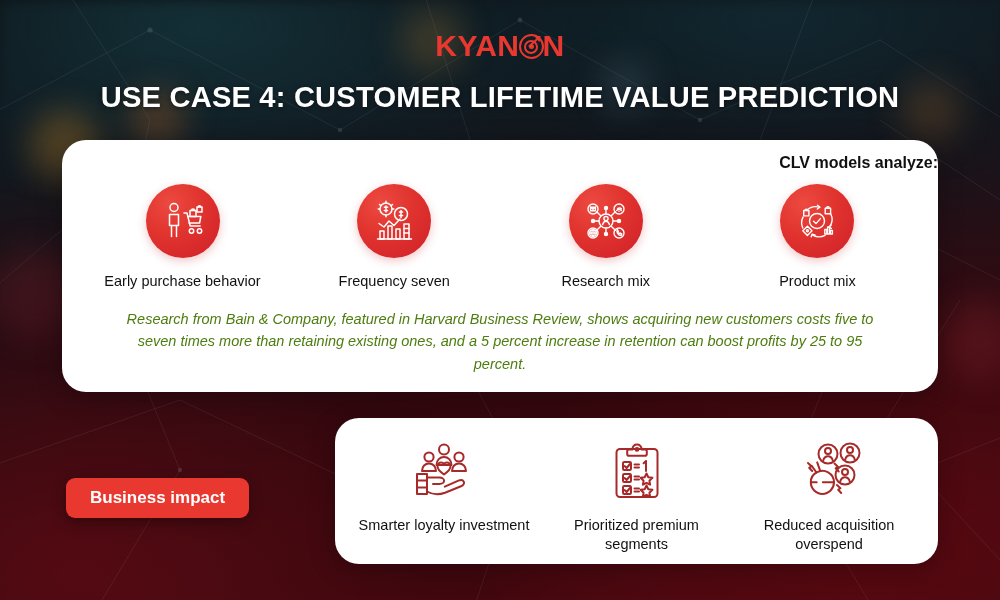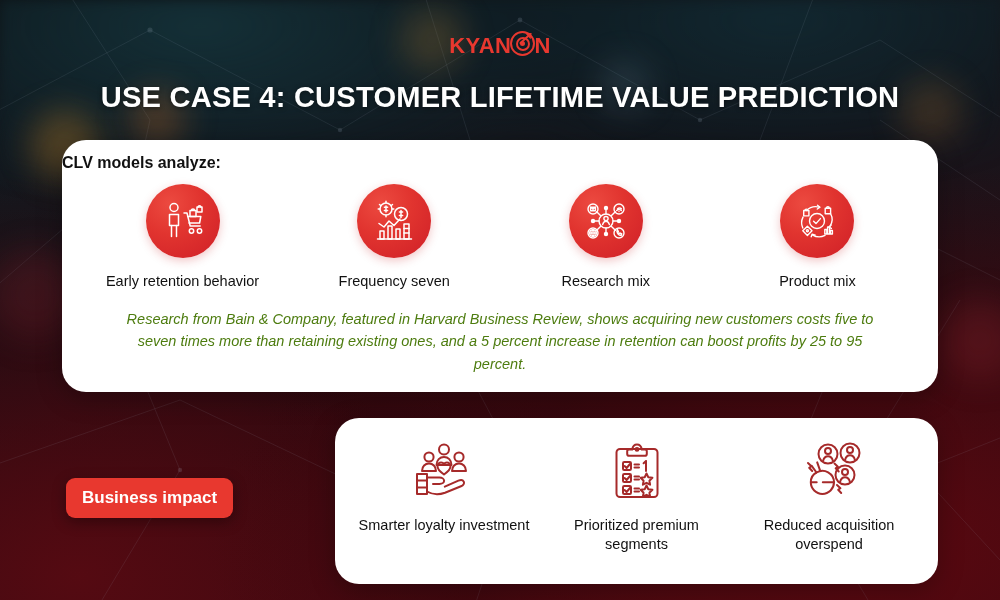--- a/index.html
+++ b/index.html
@@ -28,21 +28,21 @@
   }
   .bg-lines{position:absolute;inset:0;opacity:.5;}
   .bg-blob{position:absolute;border-radius:50%;filter:blur(16px);}
 
   
   .logo-wrap{
     position:absolute;left:0;right:0;top:26px;text-align:center;height:40px;
   }
   .logo-text{
     display:inline-block;position:relative;
-    font-size:22px;font-weight:bold;letter-spacing:.5px;
+    font-size:30px;font-weight:bold;letter-spacing:.5px;
     color:#e8382f;line-height:40px;
     font-family:"Liberation Sans", sans-serif;
   }
   .logo-target{
     display:inline-block;position:relative;width:25px;height:25px;
     vertical-align:-3px;margin:0 -1px;
   }
   .logo-target .ring{position:absolute;border-radius:50%;border:2.4px solid #e8382f;}
   .logo-target .r1{inset:0;}
   .logo-target .r2{inset:5.5px;}
@@ -64,24 +64,24 @@
     text-shadow:0 1px 5px rgba(0,0,0,.45);
     white-space:nowrap;
   }
 
   
   .card{
     position:absolute;background:#ffffff;border-radius:24px;
     box-shadow:0 6px 26px rgba(0,0,0,.28);
   }
   #card-top{left:62px;top:140px;width:876px;height:252px;}
-  #card-bottom{left:335px;top:418px;width:603px;height:166px;}
+  #card-bottom{left:335px;top:418px;width:603px;height:146px;}
 
   .card-heading{
-    position:absolute;left:0;right:0;top:14px;text-align:left;
+    position:absolute;left:0;right:0;top:14px;text-align:right;
     font-size:16px;font-weight:bold;color:#111111;
   }
 
   
   .icon-row{
     position:absolute;left:18px;right:18px;top:44px;
     display:flex;justify-content:space-between;align-items:flex-start;
   }
   .icon-cell{width:205px;text-align:center;}
   .circle{
@@ -97,21 +97,21 @@
   .quote{
     position:absolute;left:52px;right:52px;top:168px;
     text-align:center;font-style:italic;font-size:14.5px;
     line-height:1.55;color:#4d7c0f;
   }
 
   
   .badge{
     position:absolute;left:66px;top:478px;
     background:#e8382f;color:#ffffff;font-size:17px;font-weight:bold;
-    padding:10px 16px;border-radius:9px;
+    padding:10px 24px;border-radius:9px;
     box-shadow:0 4px 14px rgba(0,0,0,.35);
     white-space:nowrap;
   }
 
   
   .icon-row-b{
     position:absolute;left:14px;right:14px;top:18px;
     display:flex;justify-content:space-between;align-items:flex-start;
   }
   .icon-cell-b{width:190px;text-align:center;}
@@ -179,21 +179,21 @@
             <path d="M24 15h3l3.2 13h10"></path>
             <path d="M27.6 18.5h13.2l-1.2 6.5H29"></path>
             <circle cx="31.5" cy="33" r="2.2"></circle>
               <circle cx="39.5" cy="33" r="2.2"></circle>
             <path d="M30 12.5h6v6h-6z"></path>
               <path d="M31.5 12.5c0-2 3-2 3 0"></path>
             <path d="M37 9h5v5h-5z"></path>
               <path d="M38.2 9c0-1.6 2.6-1.6 2.6 0"></path>
           </svg>
         </div>
-        <div class="icon-label">Early retention behavior</div>
+        <div class="icon-label">Early purchase behavior</div>
       </div>
 
       <div class="icon-cell">
         <div class="circle">
           <svg width="46" height="46" viewBox="0 0 46 46" fill="none" stroke="#ffffff" stroke-width="1.5" stroke-linecap="round" stroke-linejoin="round">
             <circle cx="15" cy="11" r="6"></circle>
             <path d="M15 8v6M13.4 9.2h3.2M13.4 12.6h3.2"></path>
             <path d="M15 3.2v1.6M21.5 6.5l-1.2 1M8.5 6.5l1.2 1M22.8 11h-1.6M8.8 11H7.2M15 18.8v-1.6"></path>
             <circle cx="30" cy="16" r="6.5"></circle>
             <path d="M30 12.6v6.8M28.4 14h3.2M28.4 17.4h3.2"></path>

